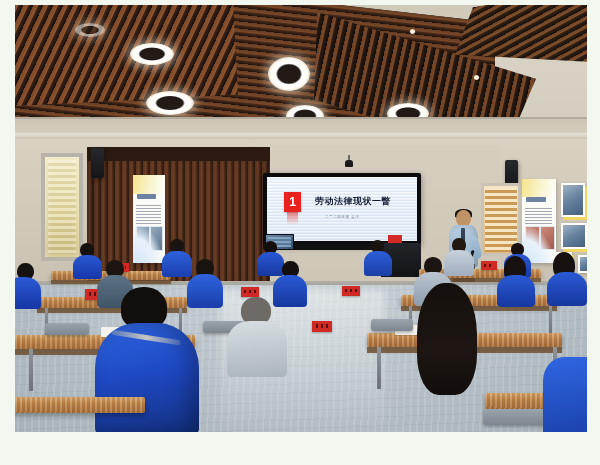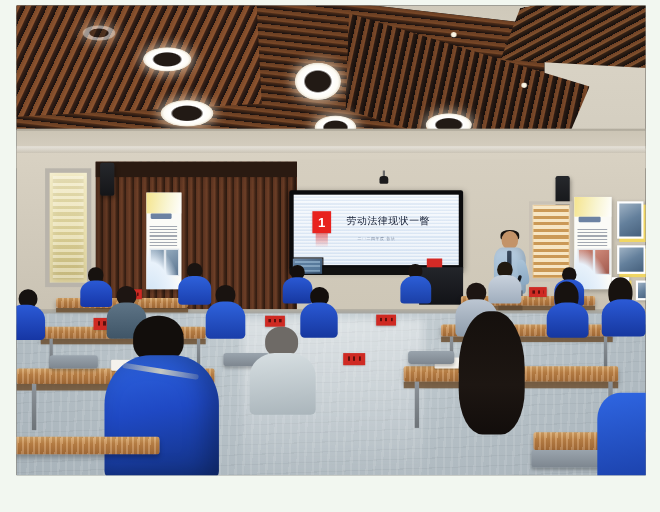--- a/index.html
+++ b/index.html
@@ -139,21 +139,21 @@
     display:flex;align-items:center;justify-content:center;
     color:#fff;font-size:12px;font-weight:bold;
     box-shadow:0 1px 2px rgba(0,0,0,.2);
   }
   .numshadow{
     position:absolute;left:20px;top:35px;width:11px;height:13px;
     background:linear-gradient(180deg,rgba(232,35,31,.55),rgba(232,35,31,0));
   }
   .slidetitle{
     position:absolute;left:48px;top:18px;
-    font-size:9px;font-weight:normal;color:#101b33;letter-spacing:.5px;
+    font-size:9px;font-weight:bold;color:#101b33;letter-spacing:.5px;
     white-space:nowrap;
     text-shadow:0 0 1px rgba(255,255,255,.8);
   }
   .slidesub{
     position:absolute;left:58px;top:38px;
     font-size:3.6px;color:#4c5c78;letter-spacing:.5px;white-space:nowrap;
     opacity:.75;
   }
   .screenbottombar{
     position:absolute;left:248px;top:238px;width:158px;height:7px;

